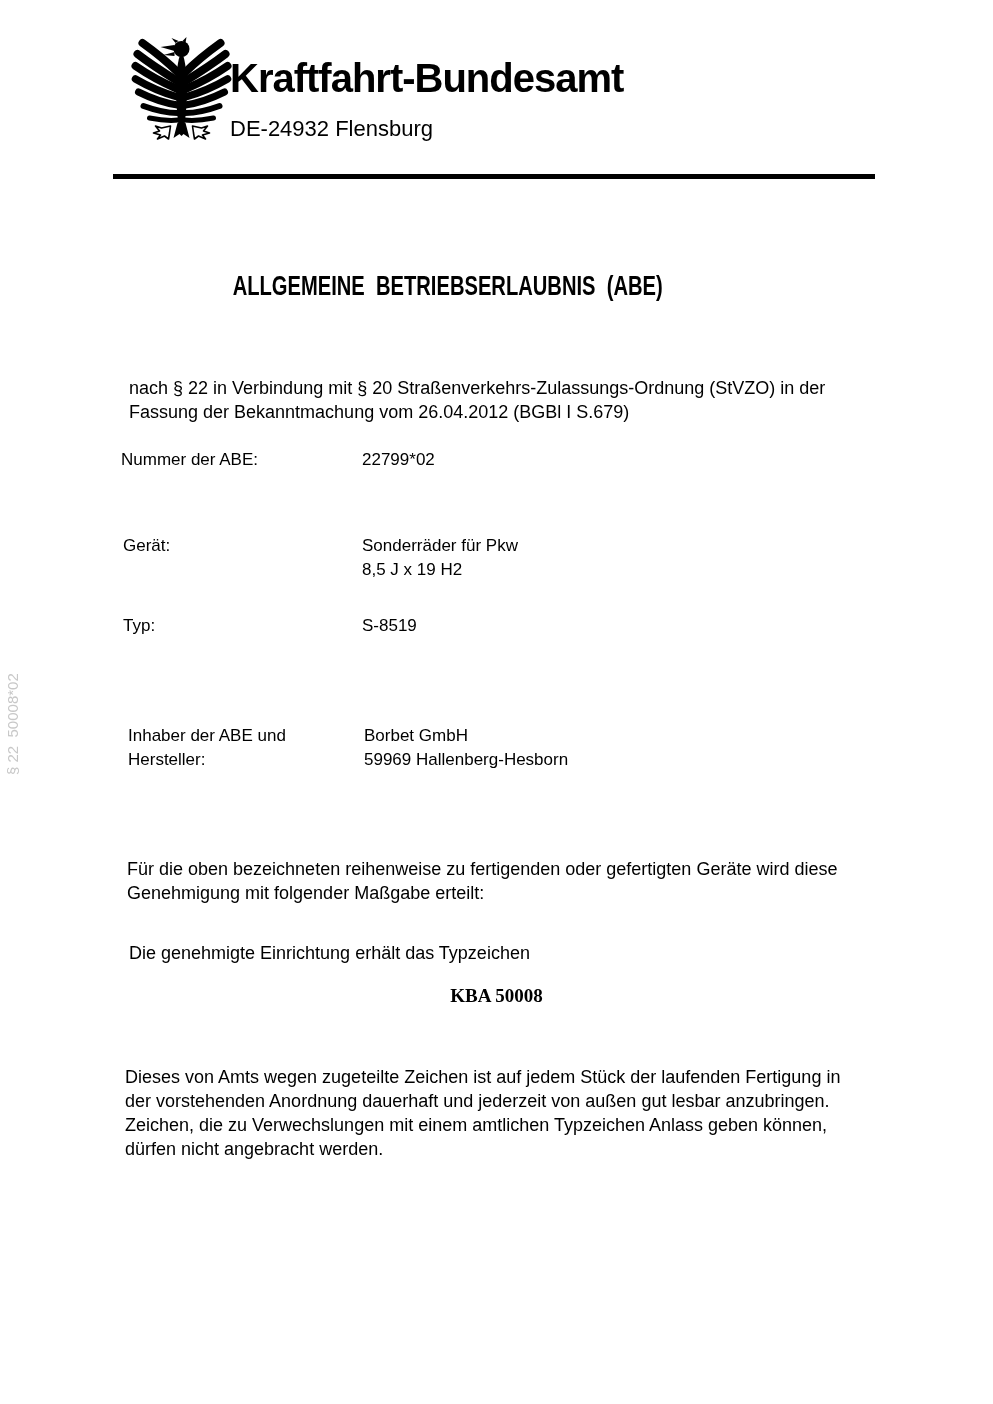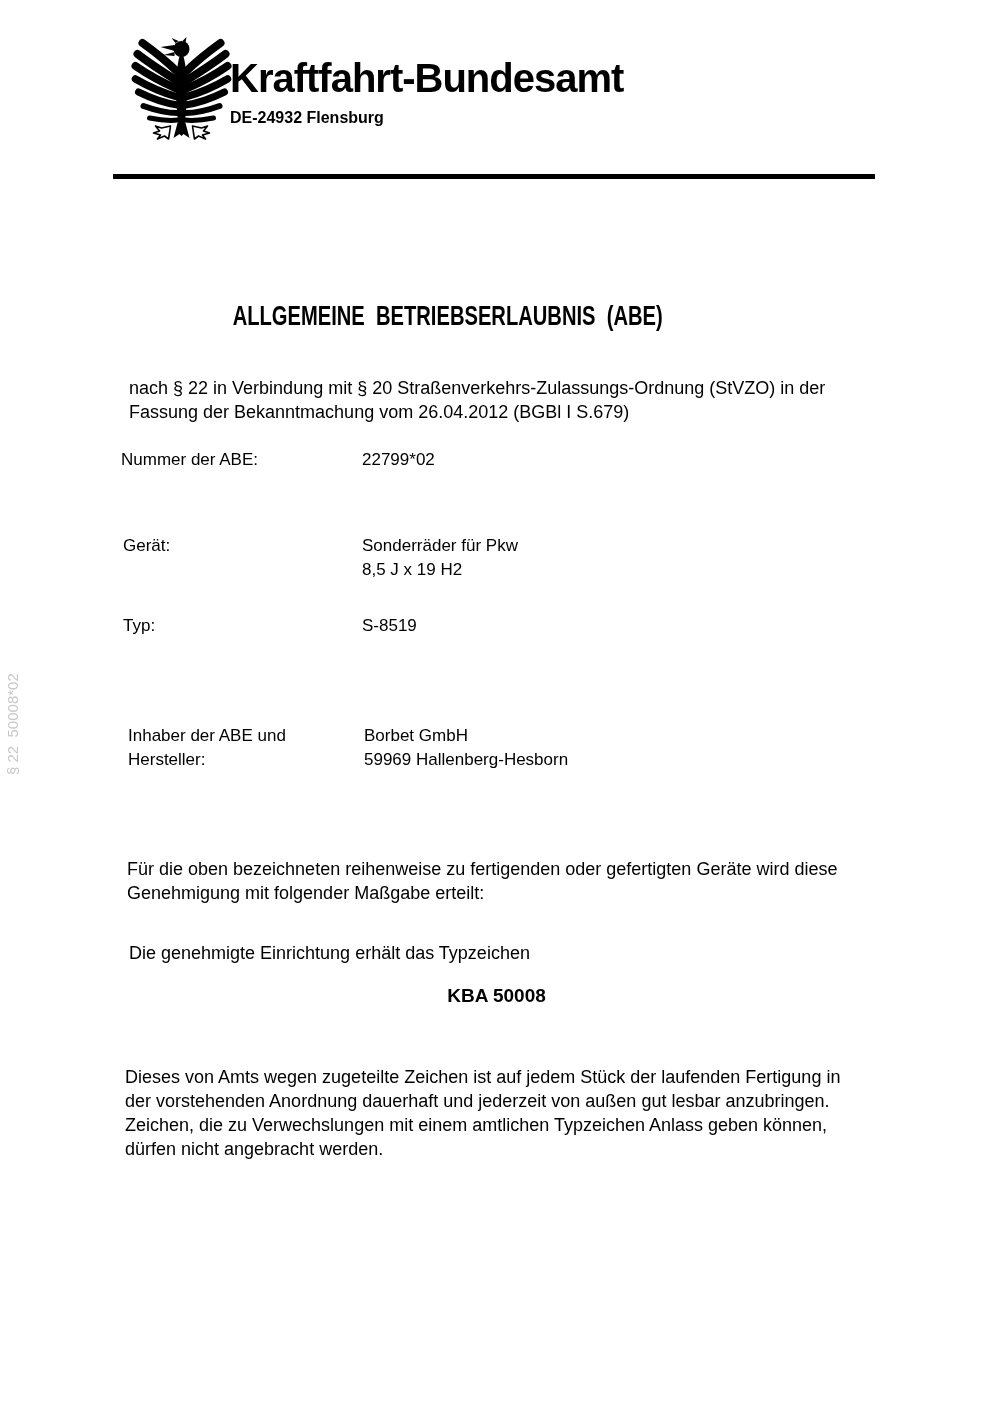--- a/index.html
+++ b/index.html
@@ -8,34 +8,34 @@
     width:993px;height:1404px;
     background:#ffffff;
     font-family:"Liberation Sans", sans-serif;
     color:#000;
     overflow:hidden;
   }
   
   .eagle{position:absolute;left:130px;top:37px;width:103px;height:103px;}
   .agency{position:absolute;left:230px;top:56px;width:540px;}
   .agency-name{font-size:40px;font-weight:bold;line-height:44px;letter-spacing:-1px;white-space:nowrap;}
-  .agency-loc{font-size:16px;font-weight:bold;line-height:20px;margin-top:8px;}
+  .agency-loc{font-size:22px;font-weight:normal;line-height:20px;margin-top:19px;}
   .rule{position:absolute;left:113px;top:174px;width:762px;height:5px;background:#000;}
   
-  .doc-title{position:absolute;left:0;top:271px;width:896px;text-align:center;margin-top:30px;}
+  .doc-title{position:absolute;left:0;top:271px;width:896px;text-align:center;}
   .doc-title-inner{display:inline-block;font-size:28px;font-weight:bold;line-height:30px;
     white-space:pre;transform:scaleX(0.72);transform-origin:50% 50%;}
   
   .para{position:absolute;margin:12px;font-size:18px;line-height:24px;white-space:pre-line;}
   .legal{left:117px;top:364px;width:790px;}
   .grant{left:115px;top:845px;width:800px;}
   .intro{left:117px;top:929px;width:800px;}
   .instructions{left:113px;top:1053px;width:800px;}
   .kba{position:absolute;left:0;top:984px;width:993px;text-align:center;
-    font-size:19px;font-weight:bold;line-height:24px;}
+    font-size:19px;font-weight:bold;line-height:24px;font-family:Liberation Serif, serif;}
   
   .flabel,.fvalue{position:absolute;font-size:17px;line-height:24px;white-space:pre-line;}
   .r1 .flabel{left:121px;top:448px;} .r1 .fvalue{left:362px;top:448px;}
   .r2 .flabel{left:123px;top:534px;} .r2 .fvalue{left:362px;top:534px;}
   .r3 .flabel{left:123px;top:614px;} .r3 .fvalue{left:362px;top:614px;}
   .r4 .flabel{left:128px;top:724px;} .r4 .fvalue{left:364px;top:724px;}
   
   .watermark{
     position:absolute;left:5px;top:775px;
     transform-origin:0 0;transform:rotate(-90deg);

